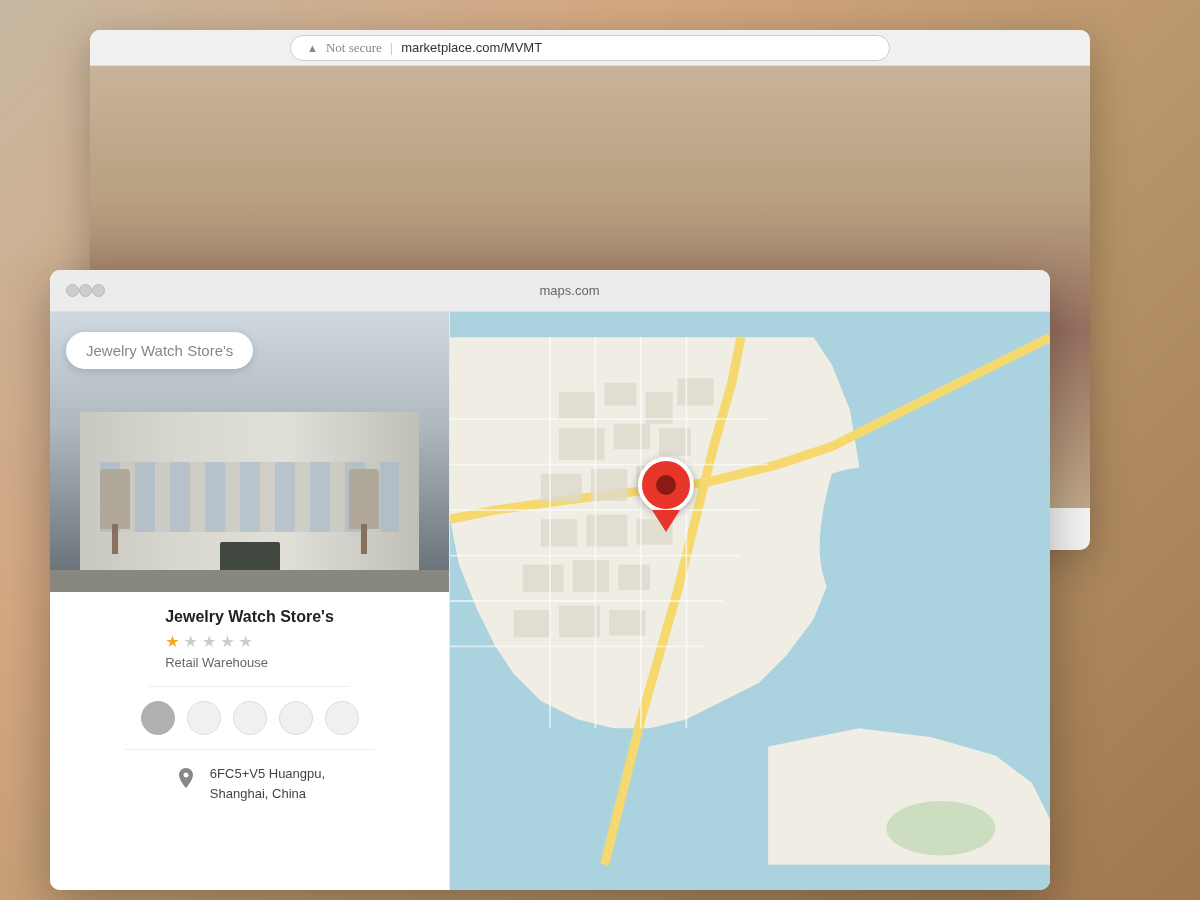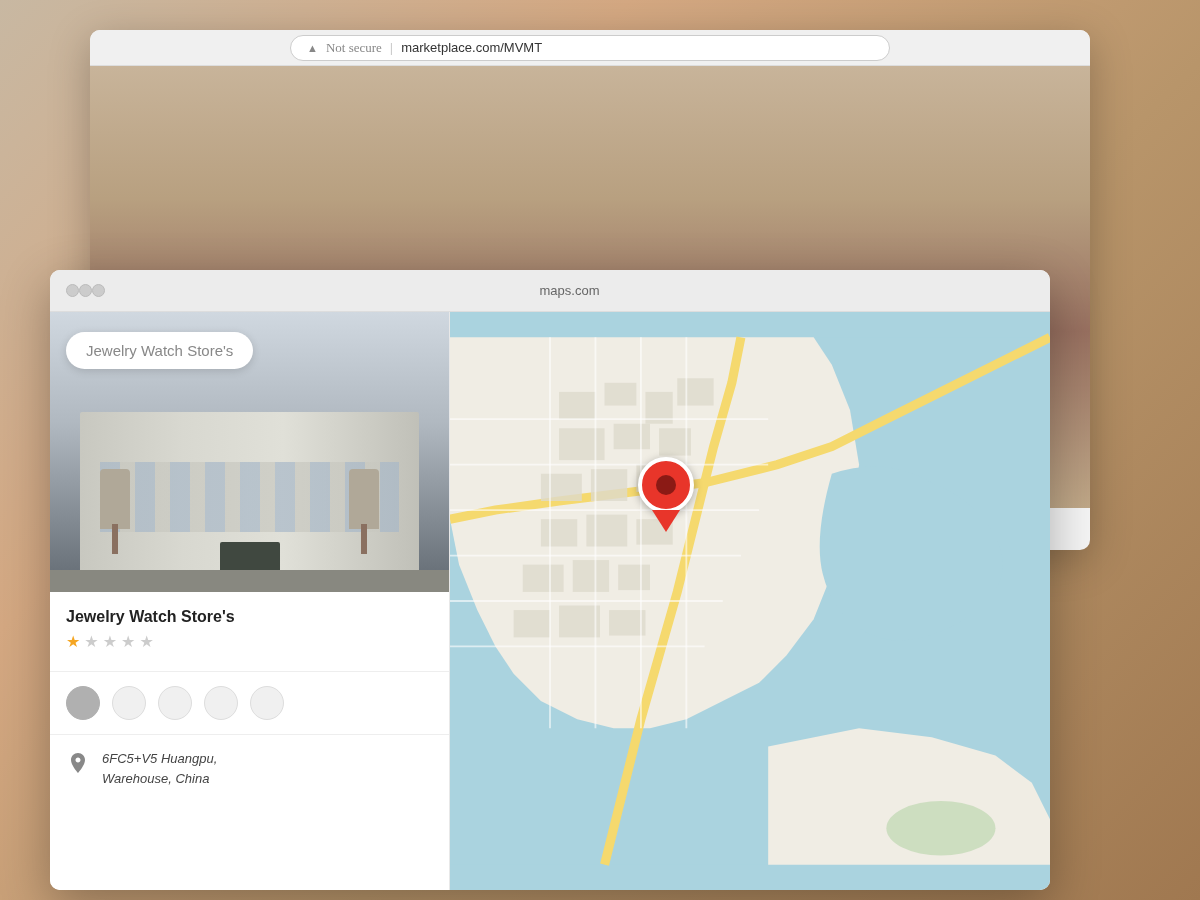--- a/index.html
+++ b/index.html
@@ -137,20 +137,21 @@
 
     
     .left-panel {
       width: 400px;
       background: #fff;
       border-right: 1px solid #e8e8e8;
       display: flex;
       flex-direction: column;
       flex-shrink: 0;
       overflow-y: auto;
+      align-items: center;
     }
     .store-image-container {
       position: relative;
       width: 100%;
       height: 280px;
       background: linear-gradient(180deg, #d0d8e0 0%, #b0b8c0 40%, #606870 100%);
       overflow: hidden;
       flex-shrink: 0;
     }
     
@@ -272,21 +273,20 @@
     .dot.filled {
       background: #b0b0b0;
       border-color: #b0b0b0;
     }
 
     .address-row {
       padding: 14px 16px;
       display: flex;
       align-items: flex-start;
       gap: 12px;
-      font-style: italic;
     }
     .pin-icon {
       width: 24px;
       height: 24px;
       flex-shrink: 0;
       margin-top: 2px;
     }
     .address-text {
       font-size: 13px;
       color: #444;
@@ -402,37 +402,38 @@
 
       <div class="store-info">
         <div class="store-name">Jewelry Watch Store's</div>
         <div class="rating-row">
           <span class="star filled">★</span>
           <span class="star">★</span>
           <span class="star">★</span>
           <span class="star">★</span>
           <span class="star">★</span>
         </div>
+        <div class="store-type">Retail Warehouse</div>
       </div>
 
       <div class="photo-dots">
         <div class="dot filled"></div>
         <div class="dot"></div>
         <div class="dot"></div>
         <div class="dot"></div>
         <div class="dot"></div>
       </div>
 
       <div class="address-row">
         <svg class="pin-icon" viewBox="0 0 24 24" fill="none">
           <path d="M12 2C8.13 2 5 5.13 5 9c0 5.25 7 13 7 13s7-7.75 7-13c0-3.87-3.13-7-7-7zm0 9.5c-1.38 0-2.5-1.12-2.5-2.5S10.62 6.5 12 6.5s2.5 1.12 2.5 2.5S13.38 11.5 12 11.5z" fill="#888"></path>
         </svg>
         <div class="address-text">
           <span>6FC5+V5 Huangpu,</span><br>
-          <span>Warehouse, China</span>
+          <span>Shanghai, China</span>
         </div>
       </div>
 
     </div>
 
     <div class="map-area">
 
       <svg class="map-svg" viewBox="0 0 660 580" xmlns="http://www.w3.org/2000/svg">
 
         <rect width="660" height="580" fill="#aad3df"></rect>

